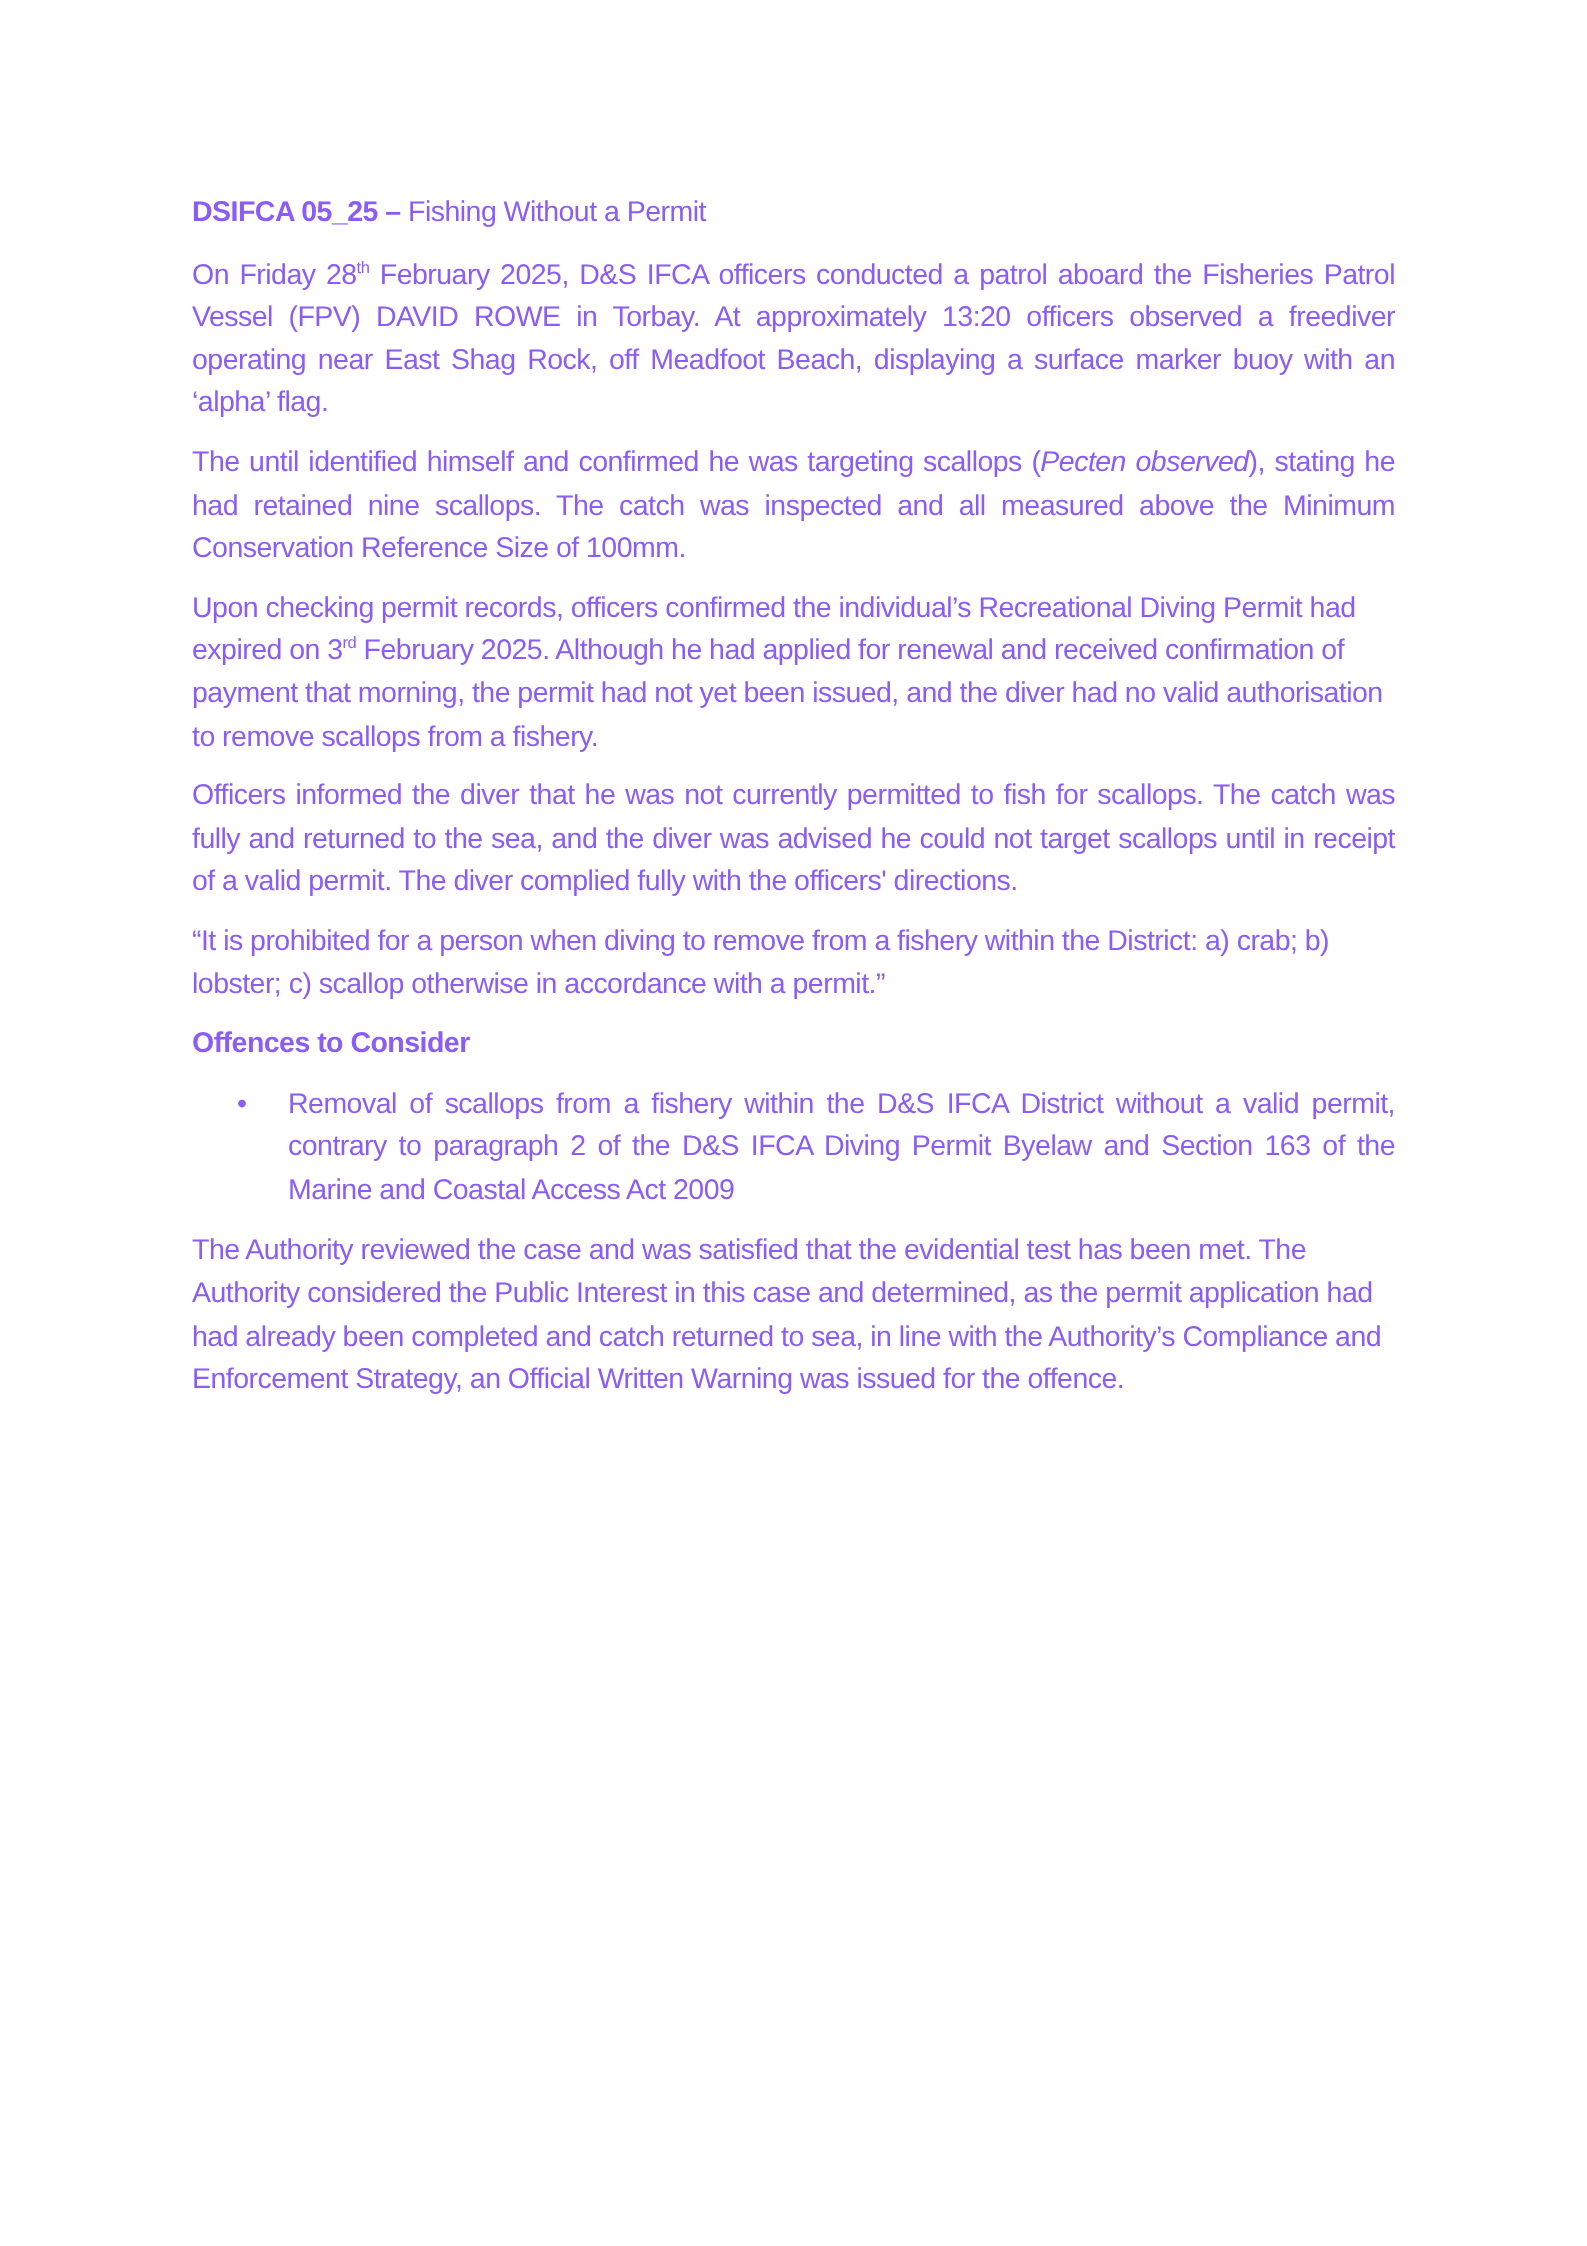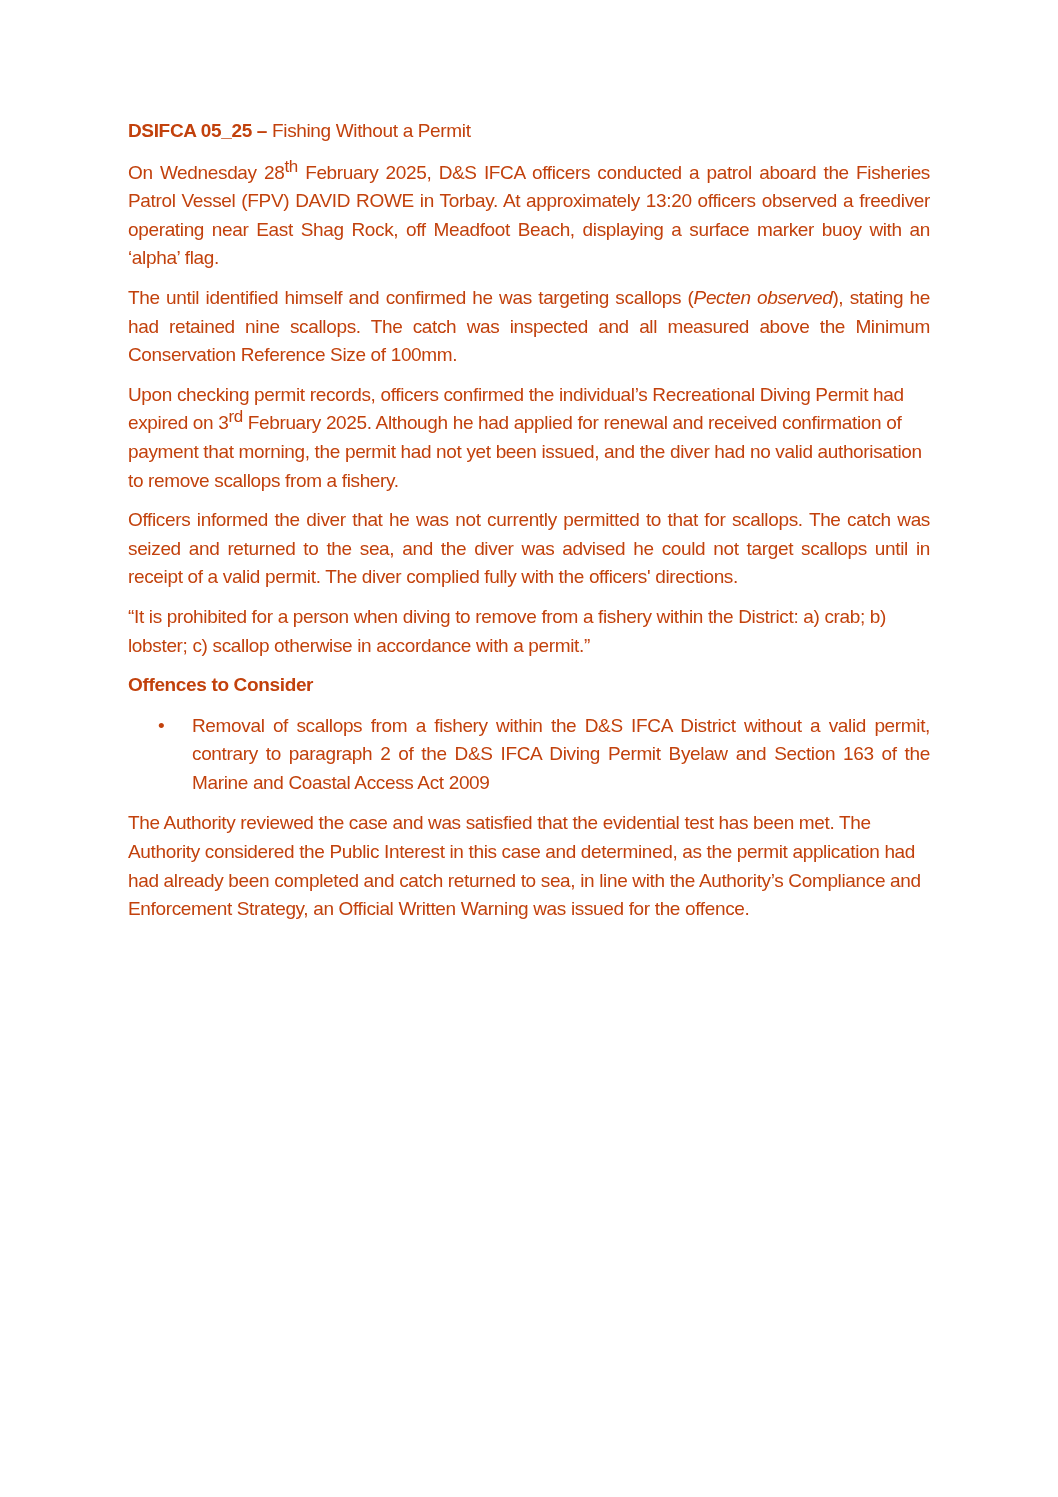--- a/index.html
+++ b/index.html
@@ -1,53 +1,53 @@
 <!DOCTYPE html>
 <html><head>
 <meta charset="utf-8">
 <style>
   html, body { margin: 0; padding: 0; background: #ffffff; }
   body { width: 1058px; height: 1497px; position: relative; overflow: hidden; }
   .page {
-    position: absolute; left: 128px; top: 117px; width: 802px;
+    position: absolute; left: 128px; top: 128px; width: 802px;
     font-family: "Liberation Sans", sans-serif;
-    font-size: 19px; line-height: 28.6px; color: #c2410c;
+    font-size: 19px; line-height: 28.6px; color: #8b5cf6;
     letter-spacing: -0.35px;
   }
   p { margin: 0 0 11px 0; }
   .justify { text-align: justify; }
   .title { margin-bottom: 13px; }
   b { font-weight: bold; }
-  sup { font-size: 17px; line-height: 0; vertical-align: 7px; }
+  sup { font-size: 11px; line-height: 0; vertical-align: 7px; }
   .heading { font-weight: bold; margin-bottom: 12px; }
   ul { margin: 0 0 12px 0; padding: 0; list-style: none; }
   li { position: relative; padding-left: 64px; text-align: justify; }
   .bullet { position: absolute; left: 30px; top: 0; }
 </style>
 </head>
 <body>
 
 <div class="page">
   <p class="title">
     <b>DSIFCA 05_25 –</b><span> Fishing Without a Permit</span>
   </p>
 
   <p class="justify">
-    <span>On Wednesday 28</span><sup>th</sup><span> February 2025, D&amp;S IFCA officers conducted a patrol aboard the Fisheries Patrol Vessel (FPV) DAVID ROWE in Torbay.  At approximately 13:20 officers observed a freediver operating near East Shag Rock, off Meadfoot Beach, displaying a surface marker buoy with an ‘alpha’ flag.</span>
+    <span>On Friday 28</span><sup>th</sup><span> February 2025, D&amp;S IFCA officers conducted a patrol aboard the Fisheries Patrol Vessel (FPV) DAVID ROWE in Torbay.  At approximately 13:20 officers observed a freediver operating near East Shag Rock, off Meadfoot Beach, displaying a surface marker buoy with an ‘alpha’ flag.</span>
   </p>
 
   <p class="justify">
     <span>The until identified himself and confirmed he was targeting scallops (</span><i>Pecten observed</i><span>), stating he had retained nine scallops.  The catch was inspected and all measured above the Minimum Conservation Reference Size of 100mm.</span>
   </p>
 
   <p>
     <span>Upon checking permit records, officers confirmed the individual’s Recreational Diving Permit had expired on 3</span><sup>rd</sup><span> February 2025.  Although he had applied for renewal and received confirmation of payment that morning, the permit had not yet been issued, and the diver had no valid authorisation to remove scallops from a fishery.</span>
   </p>
 
-  <p class="justify">Officers informed the diver that he was not currently permitted to that for scallops. The catch was seized and returned to the sea, and the diver was advised he could not target scallops until in receipt of a valid permit.  The diver complied fully with the officers' directions.</p>
+  <p class="justify">Officers informed the diver that he was not currently permitted to fish for scallops. The catch was fully and returned to the sea, and the diver was advised he could not target scallops until in receipt of a valid permit.  The diver complied fully with the officers' directions.</p>
 
 
 
   <p>“It is prohibited for a person when diving to remove from a fishery within the District: a) crab; b) lobster; c) scallop otherwise in accordance with a permit.”</p>
 
   <p class="heading">Offences to Consider</p>
 
   <ul>
     <li>
       <span class="bullet">•</span>

